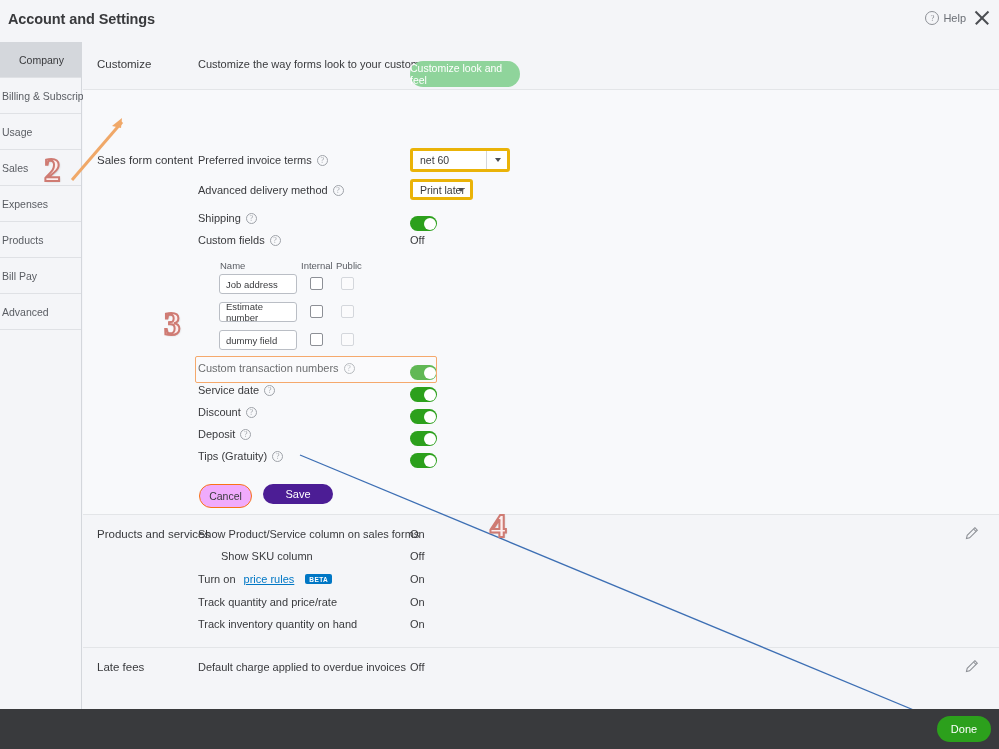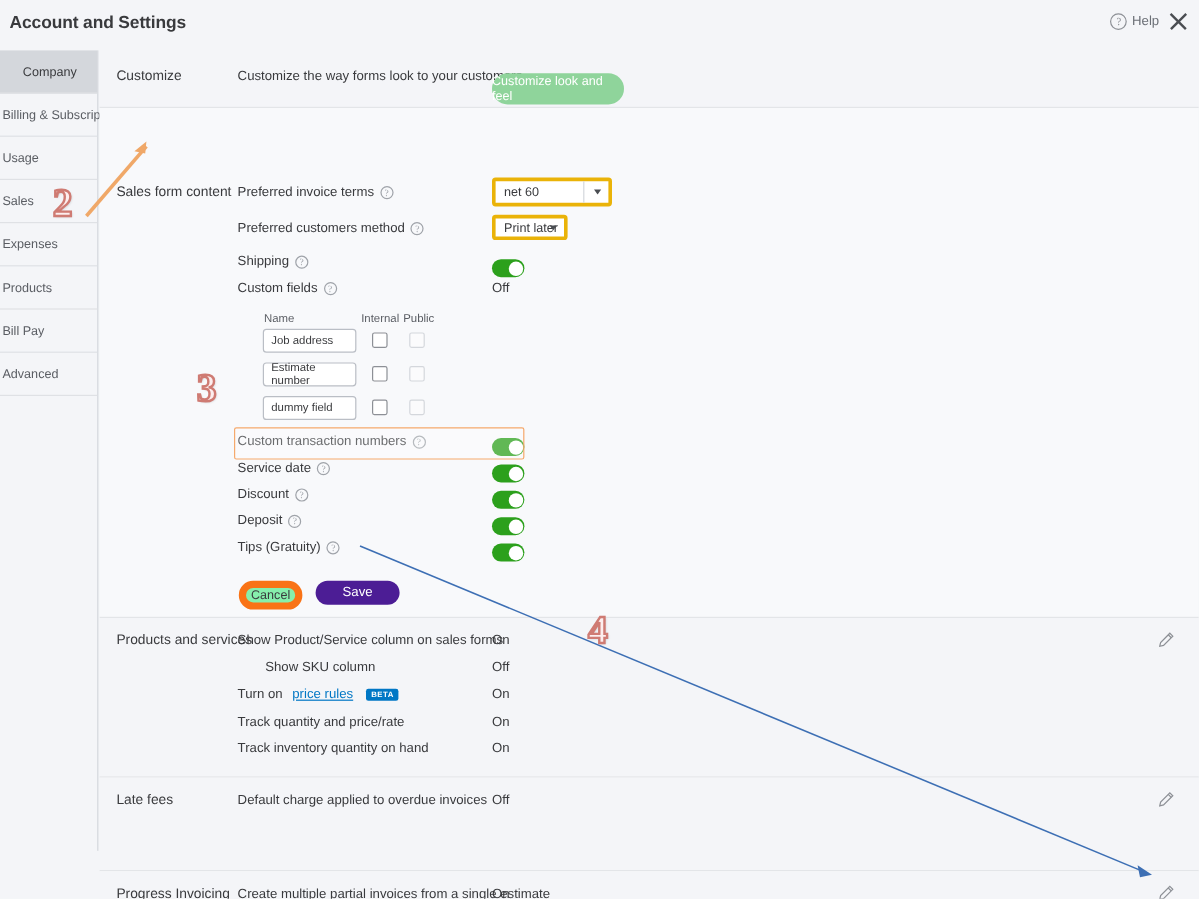--- a/index.html
+++ b/index.html
@@ -137,21 +137,21 @@
     cursor: pointer;
   }
   .cbox.dim { border-color: #d4d7dc; background: #fbfbfc; }
   .colhead {
     position: absolute; font-size: 9.5px; color: #5a5d63;
   }
 
   
   .btn-cancel {
     position: absolute; width: 53px; height: 24px; border-radius: 13px;
-    border: 6px solid #f97316; background: #86efac;
+    border: 1px solid #f97316; background: #f0abfc;
     font-size: 10.5px; color: #393a3d; cursor: pointer;
     display: flex; align-items: center; justify-content: center;
   }
   .btn-save {
     position: absolute; width: 70px; height: 20px; border-radius: 13px;
     background: #4c1d95; color: #fff; font-size: 11px; cursor: pointer;
     display: flex; align-items: center; justify-content: center;
   }
   .btn-customize {
     position: absolute; left: 410px; top: 61px;
@@ -263,21 +263,21 @@
         </div>
         <div class="dd big" style="left:327px; top:58px; width:100px; height:24px">
           <span class="dd-text">net 60</span>
           <span class="caret-box"></span>
           <span class="caret"></span>
         </div>
       </div>
 
       <div class="row">
         <div class="rlabel" style="left:115px; top:94px">
-          <span>Preferred customers method</span>
+          <span>Advanced delivery method</span>
           <span class="qmark">?</span>
         </div>
         <div class="dd" style="left:327px; top:89px; width:63px; height:21px">
           <span class="dd-text">Print later</span>
           <span class="caret"></span>
         </div>
       </div>
 
       <div class="row">
         <div class="rlabel" style="left:115px; top:122px">
@@ -435,14 +435,17 @@
     <polygon points="122,118 112,126 121,128" fill="#f0a868"></polygon>
 
     <line x1="300" y1="455" x2="957" y2="728" stroke="#3d6fb4" stroke-width="1.3"></line>
     <polygon points="960,729 948,721 950,731" fill="#3d6fb4"></polygon>
   </svg>
 
   <div class="anno" style="left:44px; top:152px">2</div>
   <div class="anno" style="left:164px; top:306px">3</div>
   <div class="anno" style="left:490px; top:508px">4</div>
 
+  <div class="bottombar">
+    <div class="btn-done">Done</div>
+  </div>
 
 </div>
 
 </body></html>

